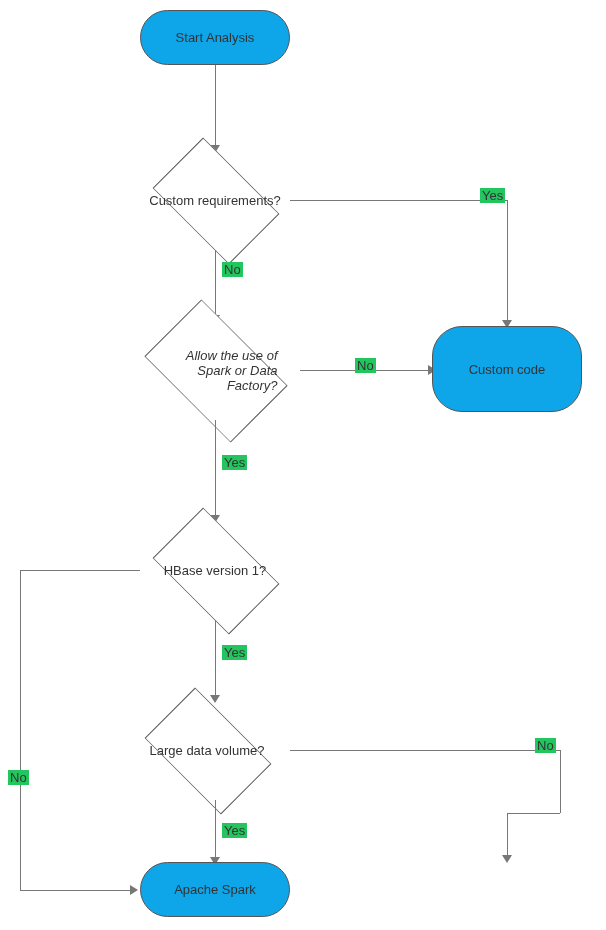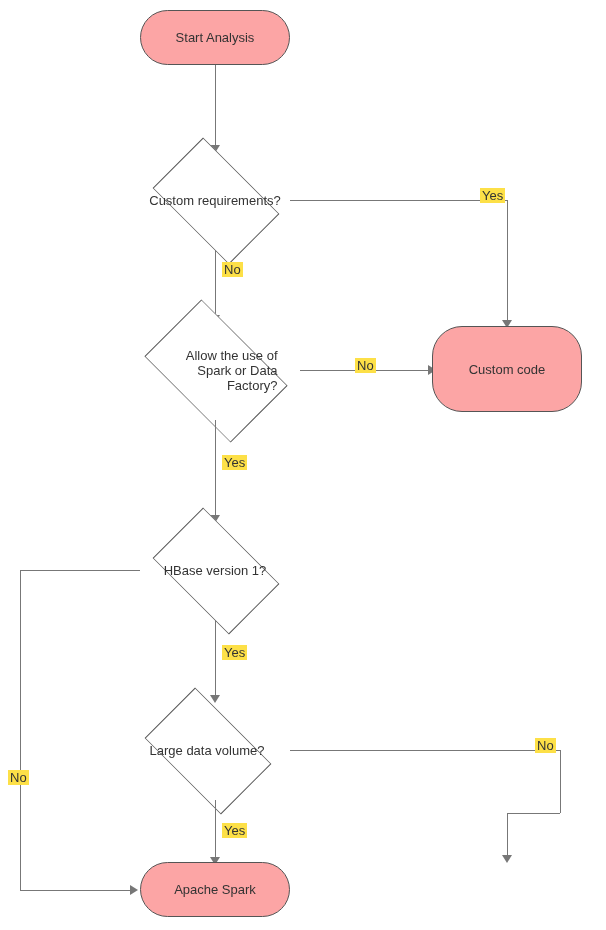--- a/index.html
+++ b/index.html
@@ -17,21 +17,21 @@
     }
     
     .terminator {
       position: absolute;
       border: 1px solid #555;
       border-radius: 30px;
       display: flex;
       align-items: center;
       justify-content: center;
       text-align: center;
-      background: #fca5a5;
+      background: #0ea5e9;
       box-sizing: border-box;
     }
     
     .decision {
       position: absolute;
       width: 150px;
       height: 100px;
     }
     .decision-shape {
       position: absolute;
@@ -55,21 +55,21 @@
       height: 100%;
       display: flex;
       align-items: center;
       justify-content: center;
       text-align: right;
       z-index: 2;
     }
     
     .edge-label {
       position: absolute;
-      background: #fde047;
+      background: #22c55e;
       padding: 0 2px;
       font-size: 13px;
       color: #333;
     }
     
     .hline, .vline {
       position: absolute;
       background: #777;
     }
     .hline { height: 1px; }
@@ -115,21 +115,21 @@
   <div class="vline" style="left:507px; top:200px; height:120px;"></div>
   <div class="arrow-down" style="left:502px; top:320px;"></div>
 
   <div class="vline" style="left:215px; top:250px; height:65px;"></div>
   <div class="edge-label" style="left:222px; top:262px;">No</div>
   <div class="arrow-down" style="left:210px; top:315px;"></div>
 
   <div class="decision wide" style="left:140px; top:320px;">
     <div class="decision-shape"></div>
     <div class="decision-text">
-        <span style="max-width:125px;">Allow the use of Spark or Data Factory?</span>
+        <span style="max-width:125px;font-style:italic;">Allow the use of Spark or Data Factory?</span>
       </div>
   </div>
 
   <div class="hline" style="left:300px; top:370px; width:128px;"></div>
   <div class="edge-label" style="left:355px; top:358px;">No</div>
   <div class="arrow-right" style="left:428px; top:365px;"></div>
 
   <div class="vline" style="left:215px; top:420px; height:95px;"></div>
   <div class="edge-label" style="left:222px; top:455px;">Yes</div>
   <div class="arrow-down" style="left:210px; top:515px;"></div>

